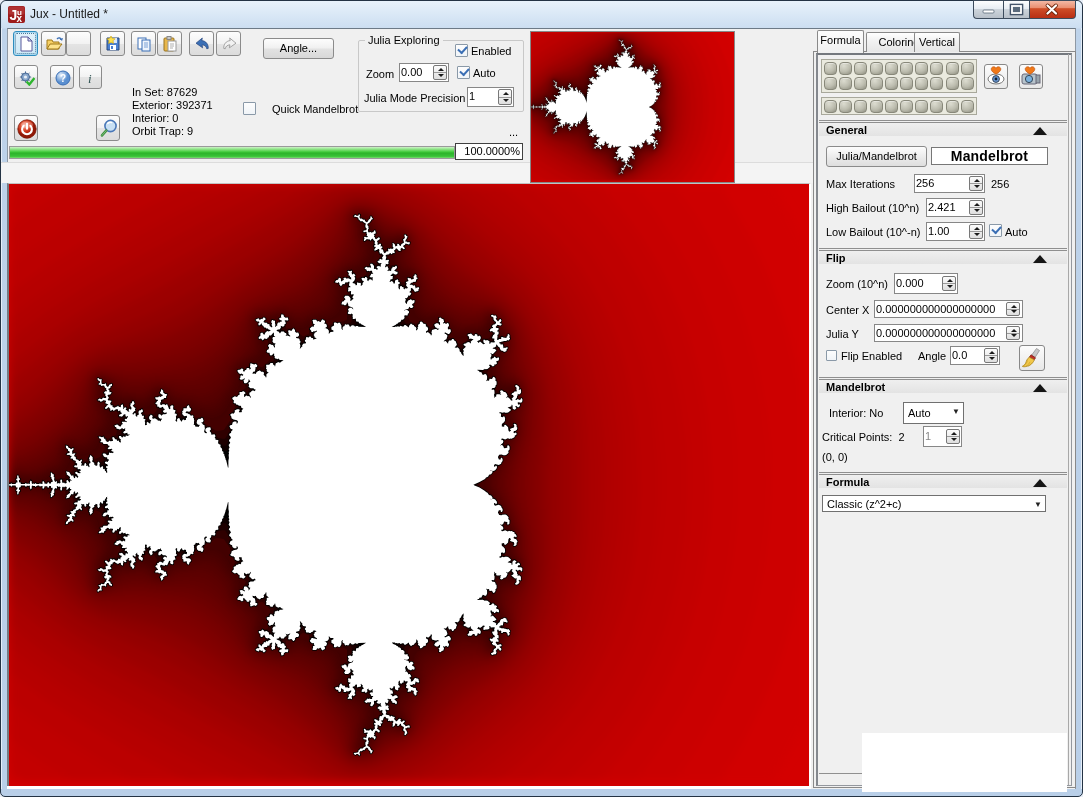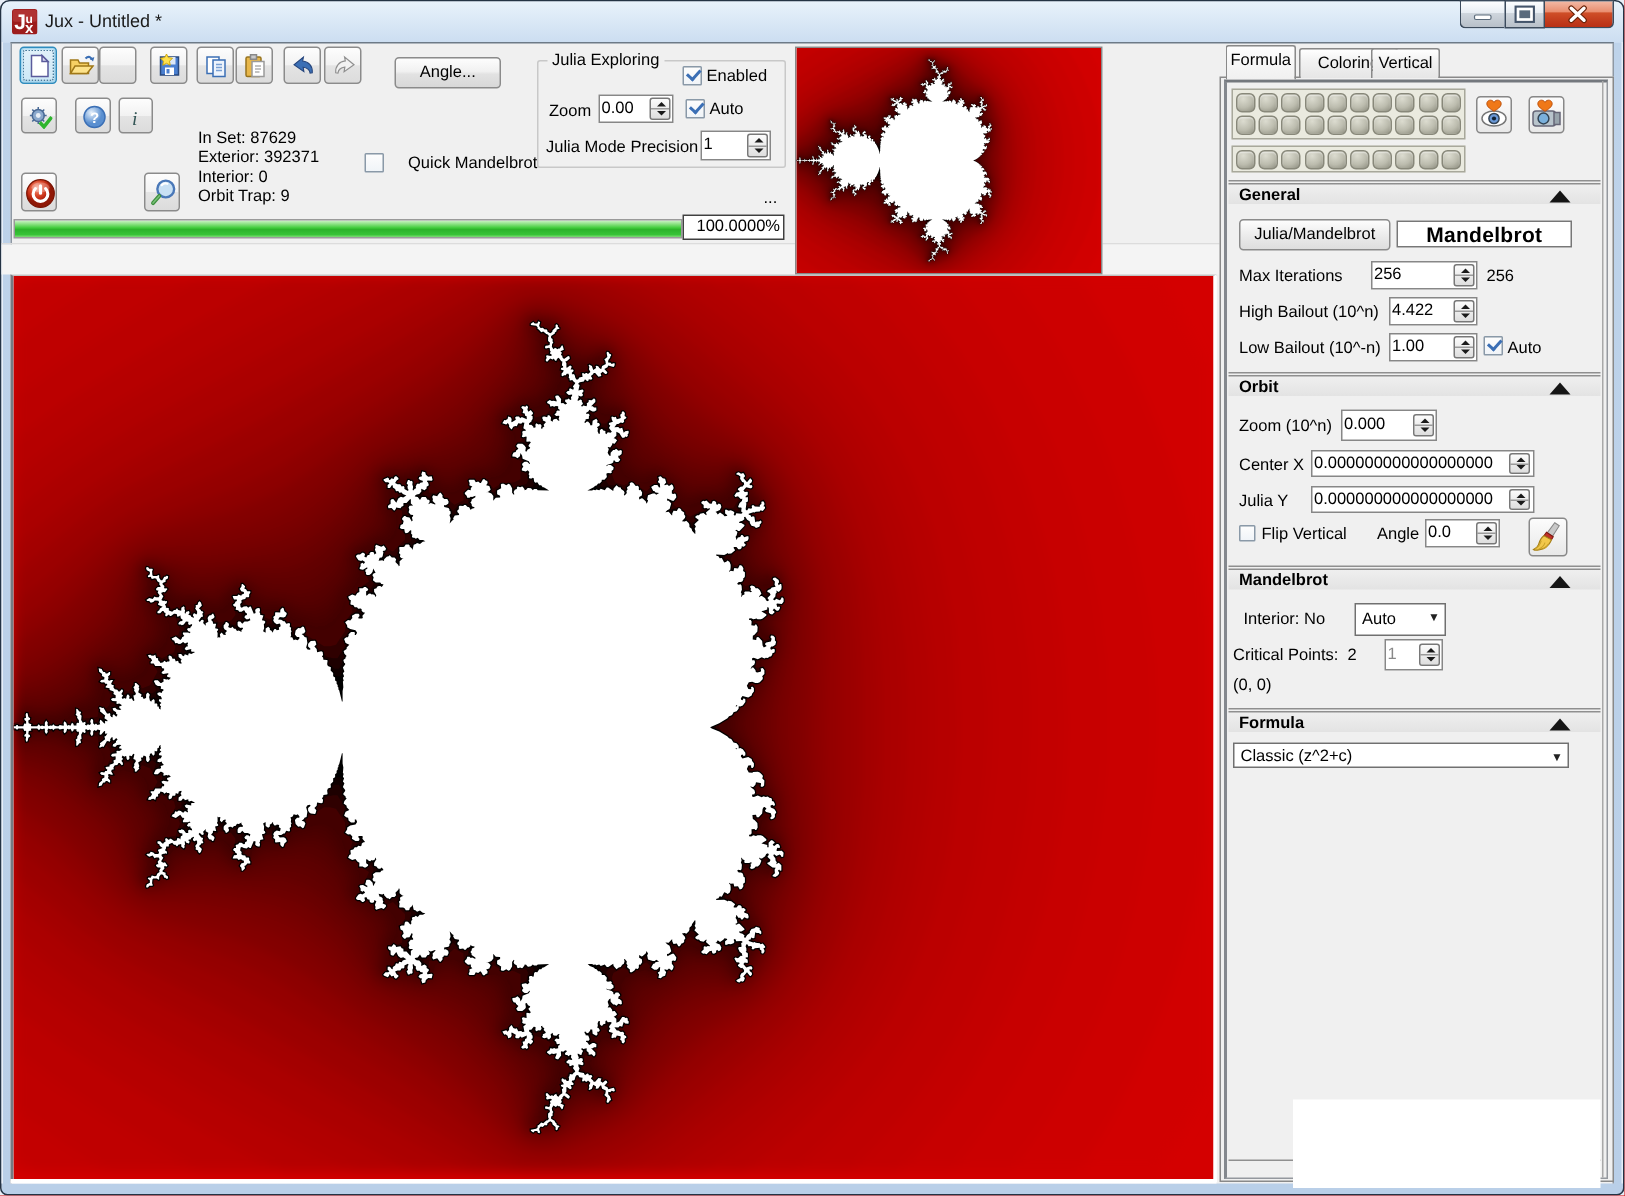--- a/index.html
+++ b/index.html
@@ -344,49 +344,49 @@
 <div id="jmbtn">Julia/Mandelbrot</div>
 <div id="mandelbox">Mandelbrot</div>
 <div class="lab" style="left:826px;top:178px">Max Iterations</div>
 <div class="spin" style="left:914px;top:174px;width:71px;height:19px">
     <span>256</span>
   </div>
 <div class="spinner" style="left:969px;top:176px;height:15px"></div>
 <div class="lab" style="left:991px;top:178px">256</div>
 <div class="lab" style="left:826px;top:202px">High Bailout (10^n)</div>
 <div class="spin" style="left:926px;top:198px;width:59px;height:19px">
-    <span>4.422</span>
+    <span>2.421</span>
   </div>
 <div class="spinner" style="left:969px;top:200px;height:15px"></div>
 <div class="lab" style="left:826px;top:226px">Low Bailout (10^-n)</div>
 <div class="spin" style="left:926px;top:222px;width:59px;height:19px">
     <span>1.00</span>
   </div>
 <div class="spinner" style="left:969px;top:224px;height:15px"></div>
 <div class="cb chk" style="left:989px;top:224px"></div>
 <div class="lab" style="left:1005px;top:226px">Auto</div>
 <div class="sline" style="top:248px"></div>
-<div class="hdr" style="top:250px">Orbit</div>
+<div class="hdr" style="top:250px">Flip</div>
 <div class="lab" style="left:826px;top:278px">Zoom (10^n)</div>
 <div class="spin" style="left:894px;top:273px;width:64px;height:21px">
     <span style="top:3px">0.000</span>
   </div>
 <div class="spinner" style="left:942px;top:276px;height:15px"></div>
 <div class="lab" style="left:826px;top:304px">Center X</div>
 <div class="spin" style="left:874px;top:300px;width:149px;height:18px">
     <span>0.000000000000000000</span>
   </div>
 <div class="spinner" style="left:1006px;top:302px;height:14px"></div>
 <div class="lab" style="left:826px;top:328px">Julia Y</div>
 <div class="spin" style="left:874px;top:324px;width:149px;height:18px">
     <span>0.000000000000000000</span>
   </div>
 <div class="spinner" style="left:1006px;top:326px;height:14px"></div>
 <div class="cb" style="left:826px;top:350px;width:11px;height:11px"></div>
-<div class="lab" style="left:841px;top:350px">Flip Vertical</div>
+<div class="lab" style="left:841px;top:350px">Flip Enabled</div>
 <div class="lab" style="left:918px;top:350px">Angle</div>
 <div class="spin" style="left:950px;top:346px;width:50px;height:19px">
     <span>0.0</span>
   </div>
 <div class="spinner" style="left:984px;top:348px;height:15px"></div>
 <div class="ibtn" style="left:1019px;top:345px;width:26px;height:26px"><svg width="24" height="24" viewBox="0 0 24 24">
       <path d="M16.5 2.5l3 2-4.5 7-3.5-2.2z" fill="#c8c8c8" stroke="#888" stroke-width="0.7"></path>
       <path d="M11 8.8l4.5 3-1.2 2-5-2.6z" fill="#c03028" stroke="#801810" stroke-width="0.7"></path>
       <path d="M9.3 11.2l5 2.6s-1.5 5.4-8.5 6.8c-2.5.5-3.5-.3-3.5-.3s2.8-1.3 3.4-3.2c.7-2 1.2-4.3 3.6-5.9z" fill="#f2c84b" stroke="#a8821a" stroke-width="0.8"></path>
       <path d="M7.5 14.5c-.4 1.8-1.6 4-4 5.3M10 15.8c-.5 1.6-2 3.4-4.2 4.4M12.3 16.6c-.8 1.5-2.2 2.8-4 3.6" fill="none" stroke="#caa22a" stroke-width="0.7"></path>

